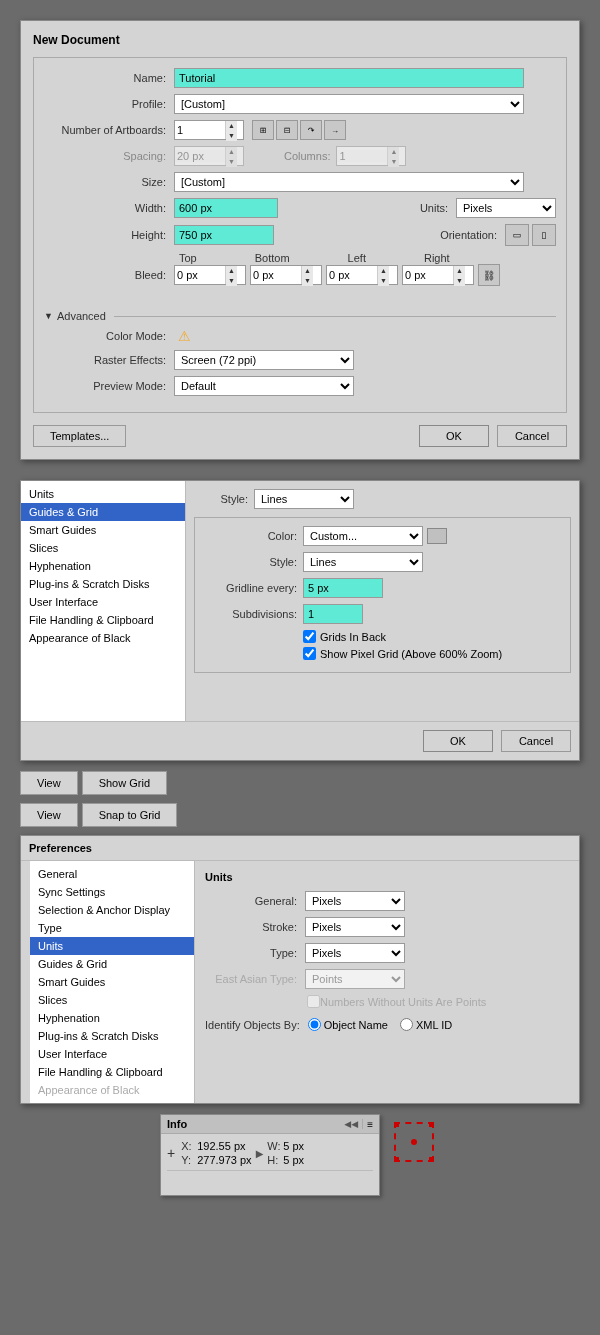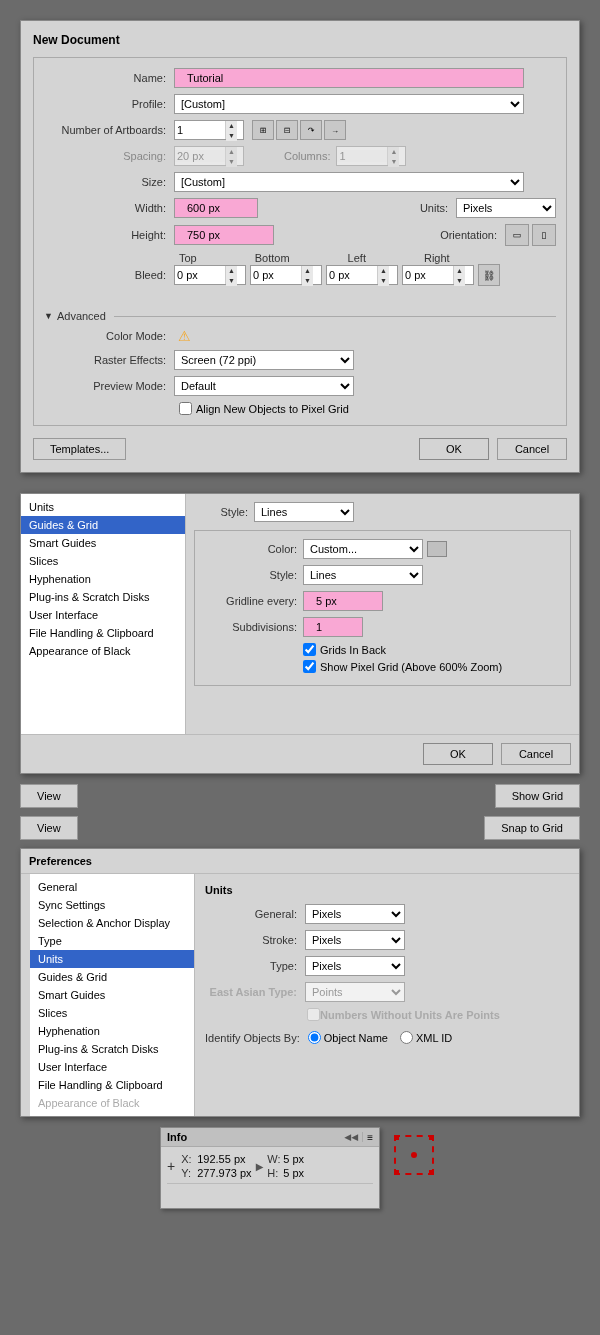--- a/index.html
+++ b/index.html
@@ -37,23 +37,23 @@
       margin-bottom: 6px;
     }
     .form-label {
       text-align: right;
       width: 130px;
       padding-right: 8px;
       color: #333;
       flex-shrink: 0;
     }
     .form-input {
-      background: #f9a8d4;
+      background: #5eead4;
       border: 1px solid #999;
-      padding: 2px 12px;
+      padding: 2px 4px;
       font-size: 11px;
       height: 20px;
     }
     .form-input-wide {
       width: 350px;
     }
     .form-select {
       background: white;
       border: 1px solid #999;
       font-size: 11px;
@@ -313,21 +313,21 @@
       display: flex;
       justify-content: flex-end;
       gap: 8px;
       padding: 8px;
       border-top: 1px solid #bbb;
     }
 
     
     .view-buttons-row {
       display: flex;
-      justify-content: space-between;
+      justify-content: flex-start;
       align-items: center;
       gap: 4px;
       margin: 8px auto;
       width: 560px;
     }
     .view-btn {
       background: #d4d4d4;
       border: 1px solid #999;
       padding: 5px 16px;
       font-size: 11px;
@@ -396,21 +396,20 @@
       gap: 12px;
     }
     .radio-option {
       display: flex;
       align-items: center;
       gap: 3px;
       font-size: 11px;
     }
     .disabled-text {
       color: #aaa;
-      font-weight: bold;
     }
 
     
     .info-panel-wrapper {
       display: flex;
       justify-content: center;
       margin: 0 auto 20px auto;
       width: 560px;
       gap: 10px;
       align-items: flex-start;
@@ -590,21 +589,21 @@
 
     <div class="form-row">
       <div class="form-label">Size:</div>
       <select class="form-select" style="width:350px;">
         <option>[Custom]</option><option>Letter</option><option>A4</option>
       </select>
     </div>
 
     <div class="wh-row">
       <div class="form-label">Width:</div>
-      <input class="form-input" style="width: 84px;" type="text" value="600 px">
+      <input class="form-input" style="width: 104px;" type="text" value="600 px">
       <div class="units-label">Units:</div>
       <select class="form-select" style="width:100px;">
         <option>Pixels</option><option>Points</option><option>Inches</option>
       </select>
     </div>
 
     <div class="wh-row">
       <div class="form-label">Height:</div>
       <input class="form-input" style="width: 100px;" type="text" value="750 px">
       <div style="margin-left:auto;padding-right:8px;color:#333;">Orientation:</div>
@@ -669,24 +668,20 @@
         <div class="form-label">Raster Effects:</div>
         <select class="form-select" style="width:180px;">
           <option>Screen (72 ppi)</option><option>Medium (150 ppi)</option>
         </select>
       </div>
       <div class="form-row">
         <div class="form-label">Preview Mode:</div>
         <select class="form-select" style="width:180px;">
           <option>Default</option><option>Pixel</option>
         </select>
-      </div>
-      <div class="checkbox-row">
-        <input type="checkbox" style="">
-        <span>Align New Objects to Pixel Grid</span>
       </div>
     </div>
   </div>
   <div class="dialog-buttons">
     <button class="btn">Templates...</button>
     <div style="display:flex;gap:8px;">
       <button class="btn btn-ok">OK</button>
       <button class="btn">Cancel</button>
     </div>
   </div>

